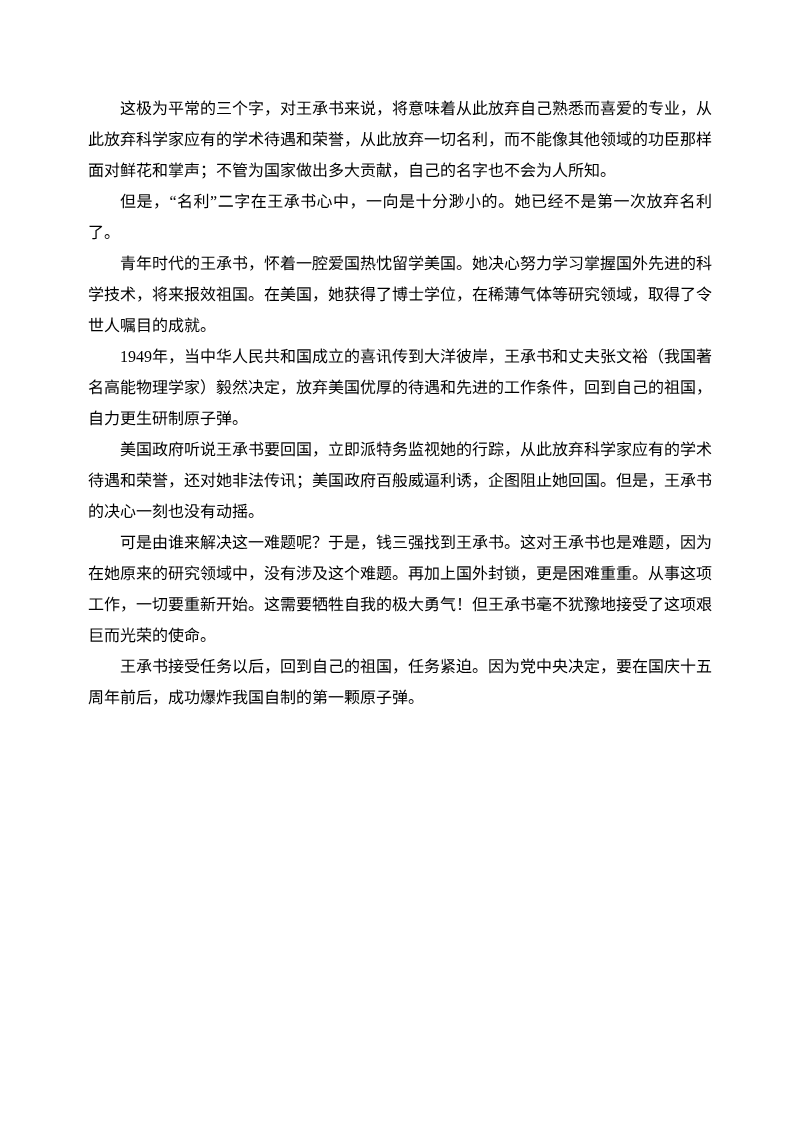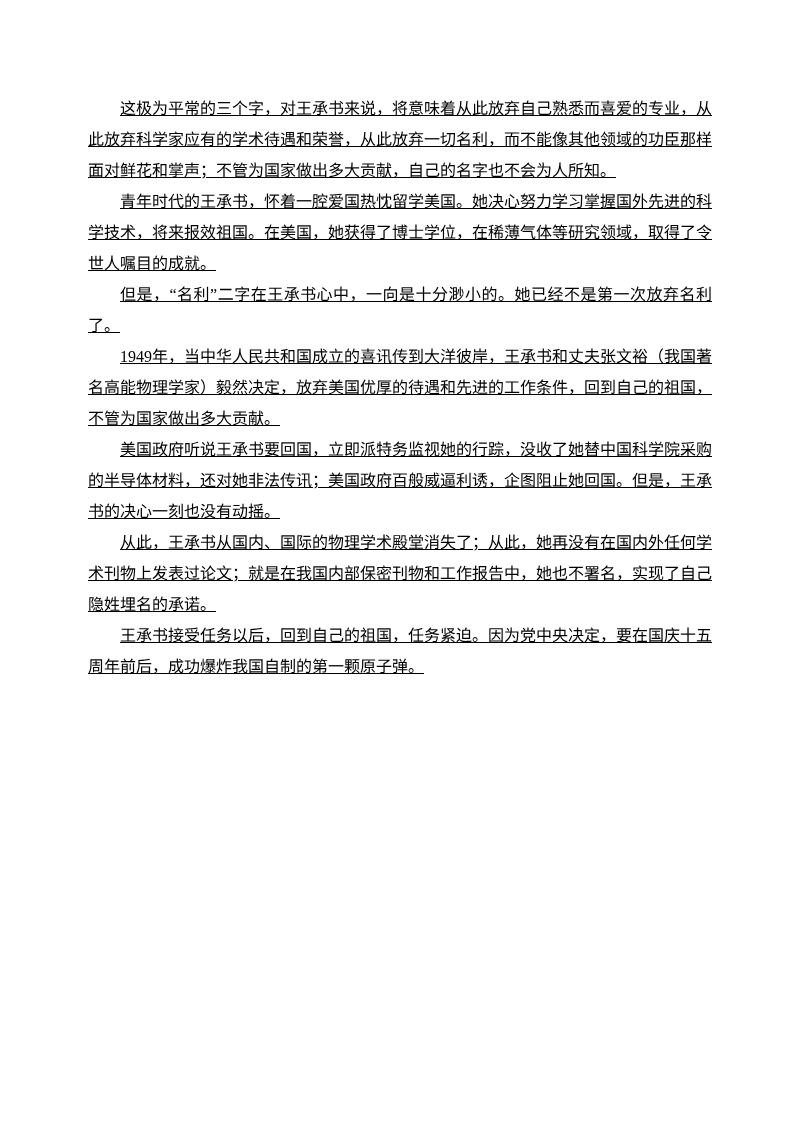--- a/index.html
+++ b/index.html
@@ -11,40 +11,39 @@
     position: relative;
     width: 794px;
     height: 1123px;
     background: #ffffff;
     box-sizing: border-box;
     padding: 93px 82px 0 88px;
     overflow: hidden;
   }
   .doc-body {
     width: 624px;
-    text-decoration: underline;
   }
   .doc-body p {
     margin: 0;
     padding: 0;
     font-family: "Liberation Serif", "DejaVu Serif", serif;
     font-size: 16px;
     line-height: 31px;
     color: #000000;
     text-align: justify;
     text-indent: 2em;
     word-break: break-all;
   }
 </style>
 </head>
 <body>
 
 <div class="page">
   <div class="doc-body">
     <p>这极为平常的三个字，对王承书来说，将意味着从此放弃自己熟悉而喜爱的专业，从此放弃科学家应有的学术待遇和荣誉，从此放弃一切名利，而不能像其他领域的功臣那样面对鲜花和掌声；不管为国家做出多大贡献，自己的名字也不会为人所知。</p>
+    <p>但是，“名利”二字在王承书心中，一向是十分渺小的。她已经不是第一次放弃名利了。</p>
     <p>青年时代的王承书，怀着一腔爱国热忱留学美国。她决心努力学习掌握国外先进的科学技术，将来报效祖国。在美国，她获得了博士学位，在稀薄气体等研究领域，取得了令世人嘱目的成就。</p>
-    <p>但是，“名利”二字在王承书心中，一向是十分渺小的。她已经不是第一次放弃名利了。</p>
-    <p>1949年，当中华人民共和国成立的喜讯传到大洋彼岸，王承书和丈夫张文裕（我国著名高能物理学家）毅然决定，放弃美国优厚的待遇和先进的工作条件，回到自己的祖国，不管为国家做出多大贡献。</p>
-    <p>美国政府听说王承书要回国，立即派特务监视她的行踪，没收了她替中国科学院采购的半导体材料，还对她非法传讯；美国政府百般威逼利诱，企图阻止她回国。但是，王承书的决心一刻也没有动摇。</p>
-    <p>从此，王承书从国内、国际的物理学术殿堂消失了；从此，她再没有在国内外任何学术刊物上发表过论文；就是在我国内部保密刊物和工作报告中，她也不署名，实现了自己隐姓埋名的承诺。</p>
+    <p>1949年，当中华人民共和国成立的喜讯传到大洋彼岸，王承书和丈夫张文裕（我国著名高能物理学家）毅然决定，放弃美国优厚的待遇和先进的工作条件，回到自己的祖国，自力更生研制原子弹。</p>
+    <p>美国政府听说王承书要回国，立即派特务监视她的行踪，从此放弃科学家应有的学术待遇和荣誉，还对她非法传讯；美国政府百般威逼利诱，企图阻止她回国。但是，王承书的决心一刻也没有动摇。</p>
+    <p>可是由谁来解决这一难题呢？于是，钱三强找到王承书。这对王承书也是难题，因为在她原来的研究领域中，没有涉及这个难题。再加上国外封锁，更是困难重重。从事这项工作，一切要重新开始。这需要牺牲自我的极大勇气！但王承书毫不犹豫地接受了这项艰巨而光荣的使命。</p>
     <p>王承书接受任务以后，回到自己的祖国，任务紧迫。因为党中央决定，要在国庆十五周年前后，成功爆炸我国自制的第一颗原子弹。</p>
   </div>
 </div>
 
 </body></html>

